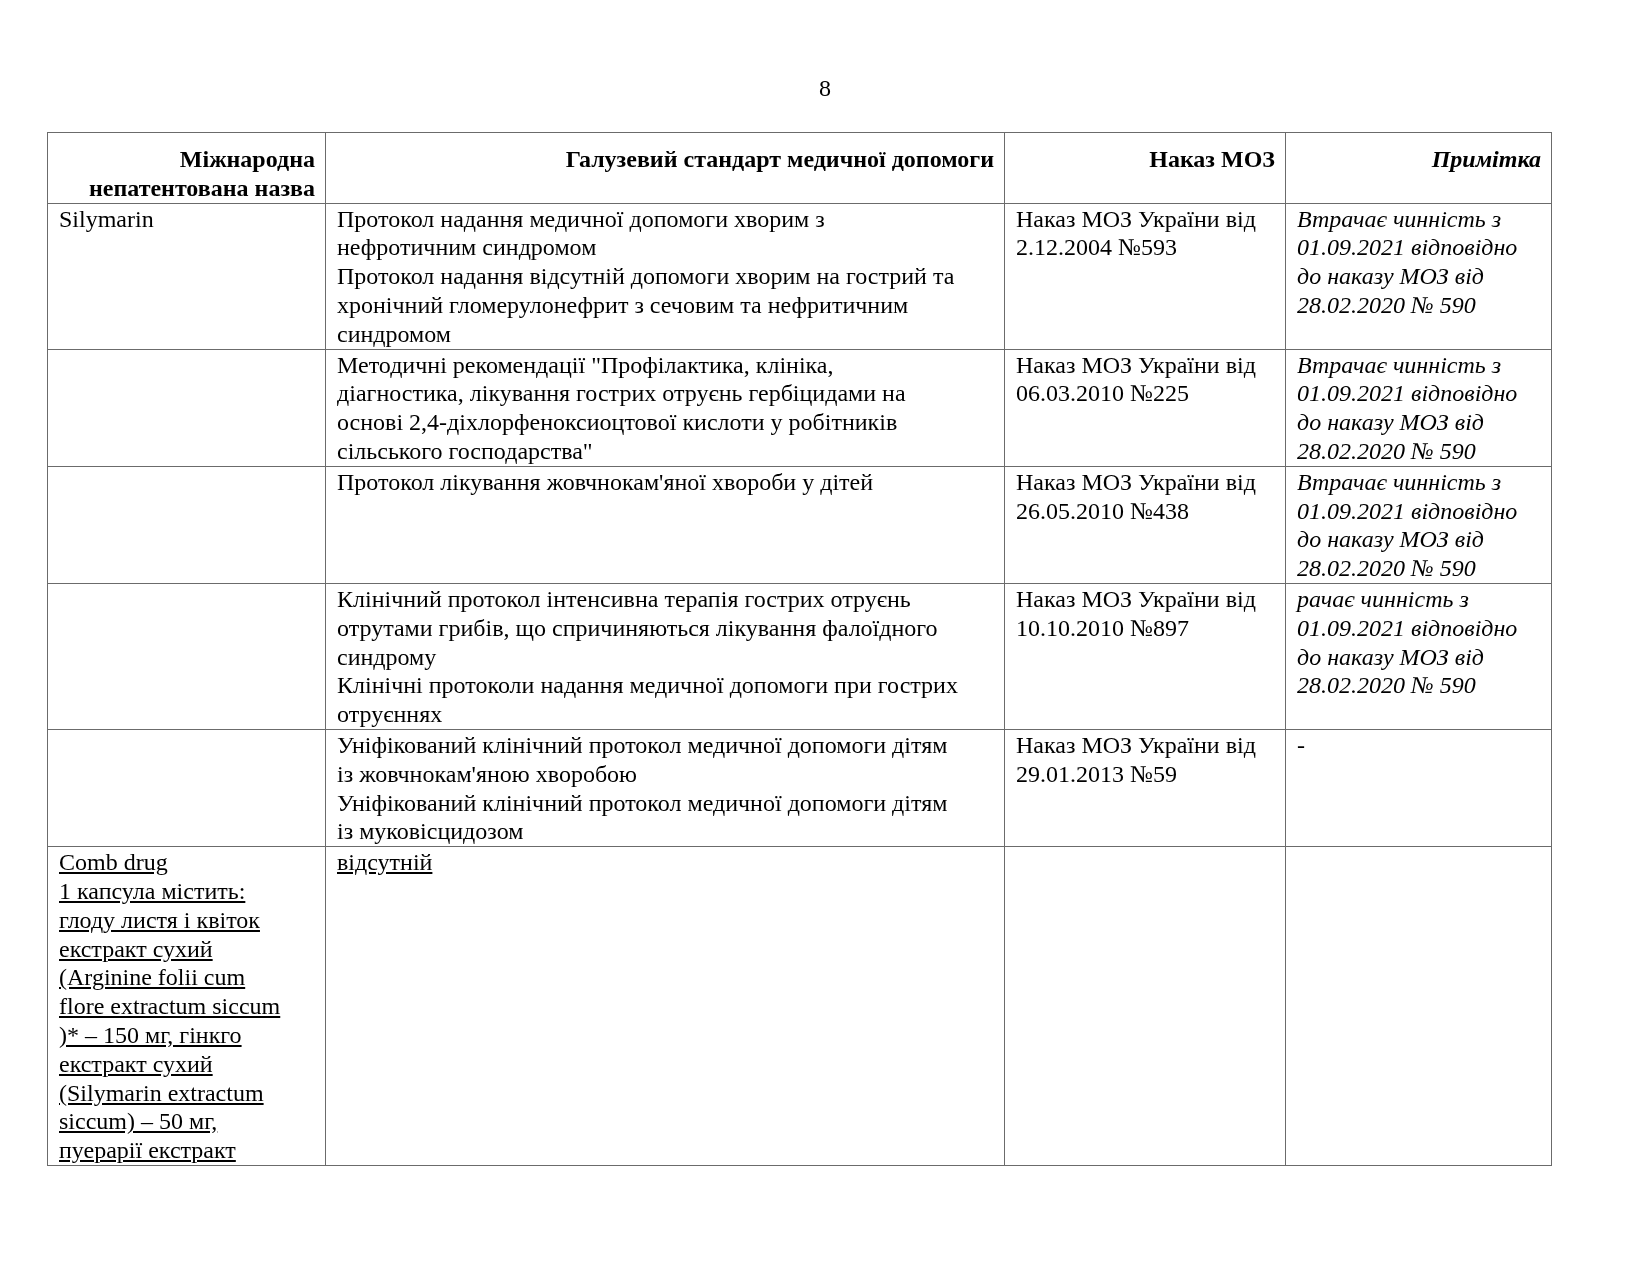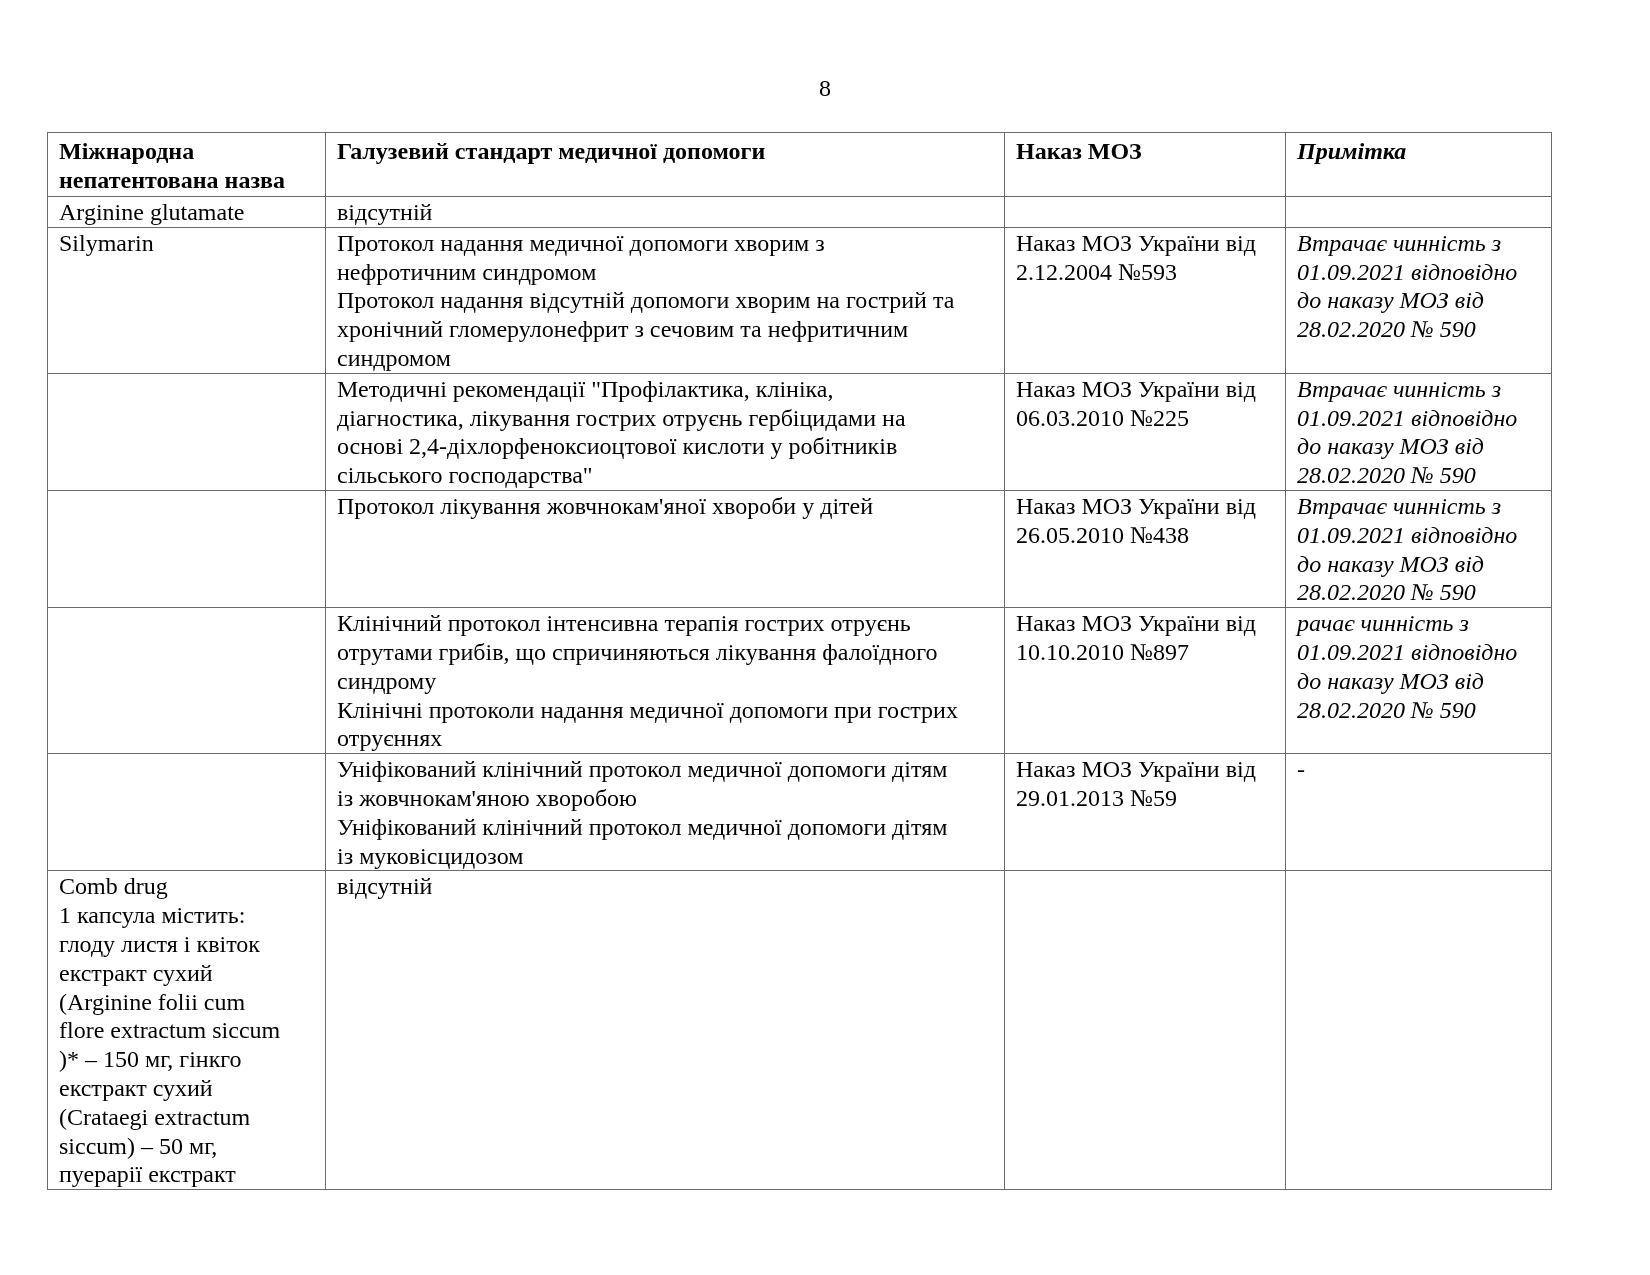--- a/index.html
+++ b/index.html
@@ -37,39 +37,39 @@
       vertical-align: top;
       padding: 1px 10px 0 11px;
       font-size: 24px;
       line-height: 28.8px;
       font-weight: normal;
       text-align: left;
       box-sizing: border-box;
     }
     table.doc-table th {
       font-weight: bold;
-      text-align: left;
-      padding-top: 4px;
+      text-align: right;
+      padding-top: 12px;
     }
     table.doc-table th.italic { font-style: italic; }
     .col1 { width: 278px; }
     .col2 { width: 679px; }
     .col3 { width: 281px; }
     .col4 { width: 266px; }
     .bold { font-weight: bold; }
     .note { font-style: italic; }
     .line { display: block; white-space: nowrap; }
     tr.h-header { height: 64px; }
     tr.h-arg { height: 30px; }
     tr.h-s1 { height: 144px; margin-top: 40px; }
     tr.h-s2 { height: 116px; }
     tr.h-s3 { height: 117px; }
     tr.h-s4 { height: 145px; }
     tr.h-s5 { height: 116px; }
-    tr.h-comb { height: 317px; }
+    tr.h-comb { height: 317px; text-decoration: underline; }
   </style>
 </head>
 <body>
 
 <div class="page-number">8</div>
 
 <table class="doc-table">
   <colgroup>
     <col class="col1">
       <col class="col2">
@@ -88,30 +88,20 @@
       <th>
         <span class="line">Наказ МОЗ</span>
       </th>
       <th class="italic">
         <span class="line">Примітка</span>
       </th>
     </tr>
   </thead>
   <tbody>
 
-    <tr class="h-arg">
-      <td class="bold">
-        <span class="line">Arginine glutamate</span>
-      </td>
-      <td>
-        <span class="line">відсутній</span>
-      </td>
-      <td></td>
-      <td class="note"></td>
-    </tr>
 
     <tr class="h-s1">
       <td class="bold">
         <span class="line">Silymarin</span>
       </td>
       <td>
         <span class="line">Протокол надання медичної допомоги хворим з</span>
         <span class="line">нефротичним синдромом</span>
         <span class="line">Протокол надання відсутній допомоги хворим на гострий та</span>
         <span class="line">хронічний гломерулонефрит з сечовим та нефритичним</span>
@@ -207,21 +197,21 @@
     <tr class="h-comb">
       <td class="bold">
         <span class="line">Comb drug</span>
         <span class="line">1 капсула містить:</span>
         <span class="line">глоду листя і квіток</span>
         <span class="line">екстракт сухий</span>
         <span class="line">(Arginine folii cum</span>
         <span class="line">flore extractum siccum</span>
         <span class="line">)* – 150 мг, гінкго</span>
         <span class="line">екстракт сухий</span>
-        <span class="line">(Crataegi extractum</span>
+        <span class="line">(Silymarin extractum</span>
         <span class="line">siccum) – 50 мг,</span>
         <span class="line">пуерарії екстракт</span>
       </td>
       <td>
         <span class="line">відсутній</span>
       </td>
       <td></td>
       <td class="note"></td>
     </tr>
   </tbody>

